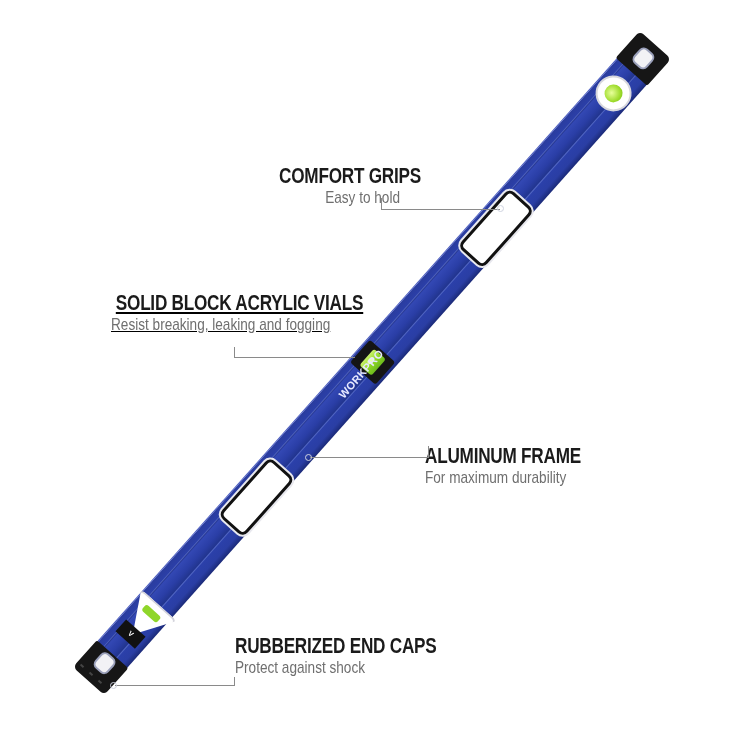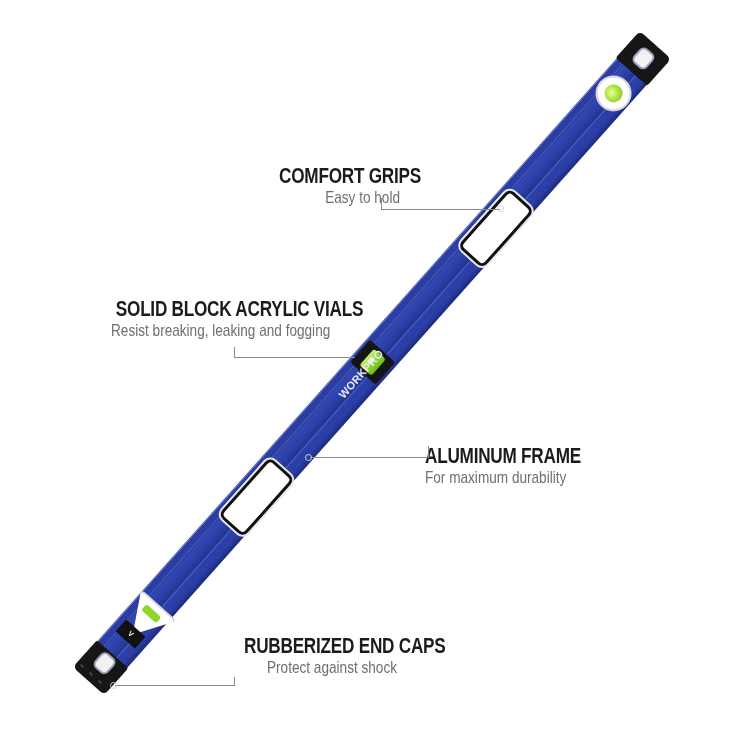--- a/index.html
+++ b/index.html
@@ -127,33 +127,33 @@
     </div>
   </div>
 
   <div class="callout right-align" style="left:245px; top:152px; width:155px;margin-top:12px;">
     <div class="title">COMFORT GRIPS</div>
     <div class="sub">Easy to hold</div>
   </div>
   <div class="leader" style="left:381px; top:198px; width:118px; height:11px; border-left-width:1.5px; border-bottom-width:1.5px;"></div>
   <div class="dot" style="left:497px; top:205px;"></div>
 
-  <div class="callout right-align" style="left:63px; top:297px; width:240px;">
+  <div class="callout right-align" style="left:63px; top:291px; width:240px;text-decoration:underline;">
     <div class="title">SOLID BLOCK ACRYLIC VIALS</div>
     <div class="sub">Resist breaking, leaking and fogging</div>
   </div>
   <div class="leader" style="left:234px; top:347px; width:120px; height:10px; border-left-width:1.5px; border-bottom-width:1.5px;"></div>
 
   <div class="callout" style="left:425px; top:400px; width:200px;margin-top:44px;">
     <div class="title">ALUMINUM FRAME</div>
     <div class="sub">For maximum durability</div>
   </div>
   <div class="leader" style="left:310px; top:446px; width:118px; height:11px; border-right-width:1.5px; border-bottom-width:1.5px;"></div>
   <div class="dot" style="left:305px; top:454px;"></div>
 
-  <div class="callout" style="left:244px; top:634px; width:220px;text-align:center;">
+  <div class="callout" style="left:235px; top:634px; width:220px;">
     <div class="title">RUBBERIZED END CAPS</div>
     <div class="sub">Protect against shock</div>
   </div>
   <div class="leader" style="left:115px; top:677px; width:119px; height:8px; border-right-width:1.5px; border-bottom-width:1.5px;"></div>
   <div class="dot" style="left:110px; top:682px;"></div>
 
 </div>
 
 </body></html>

